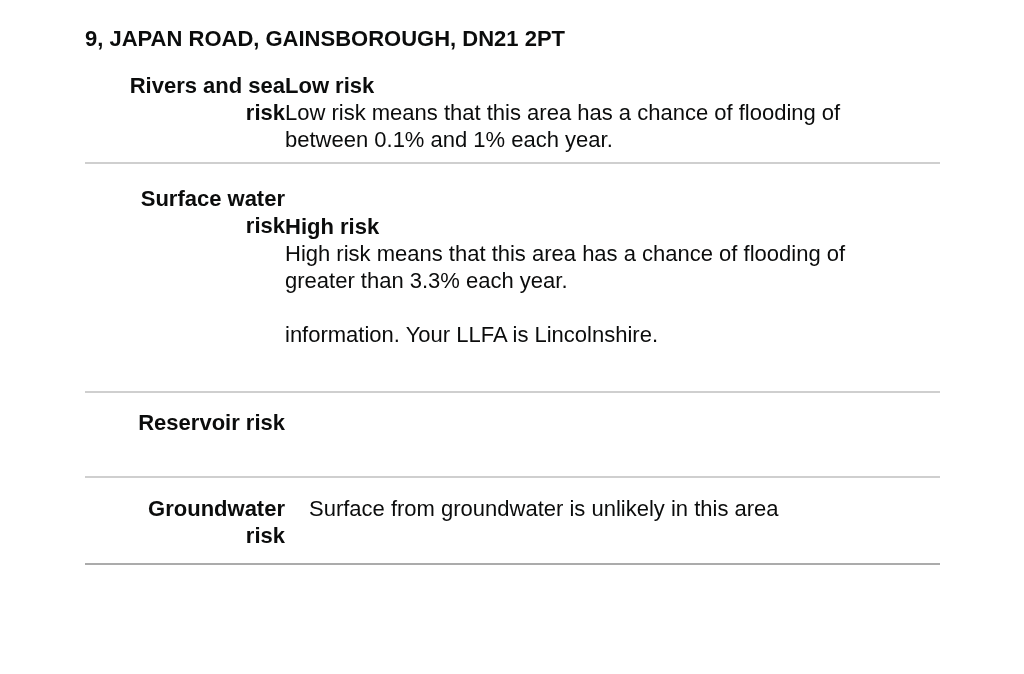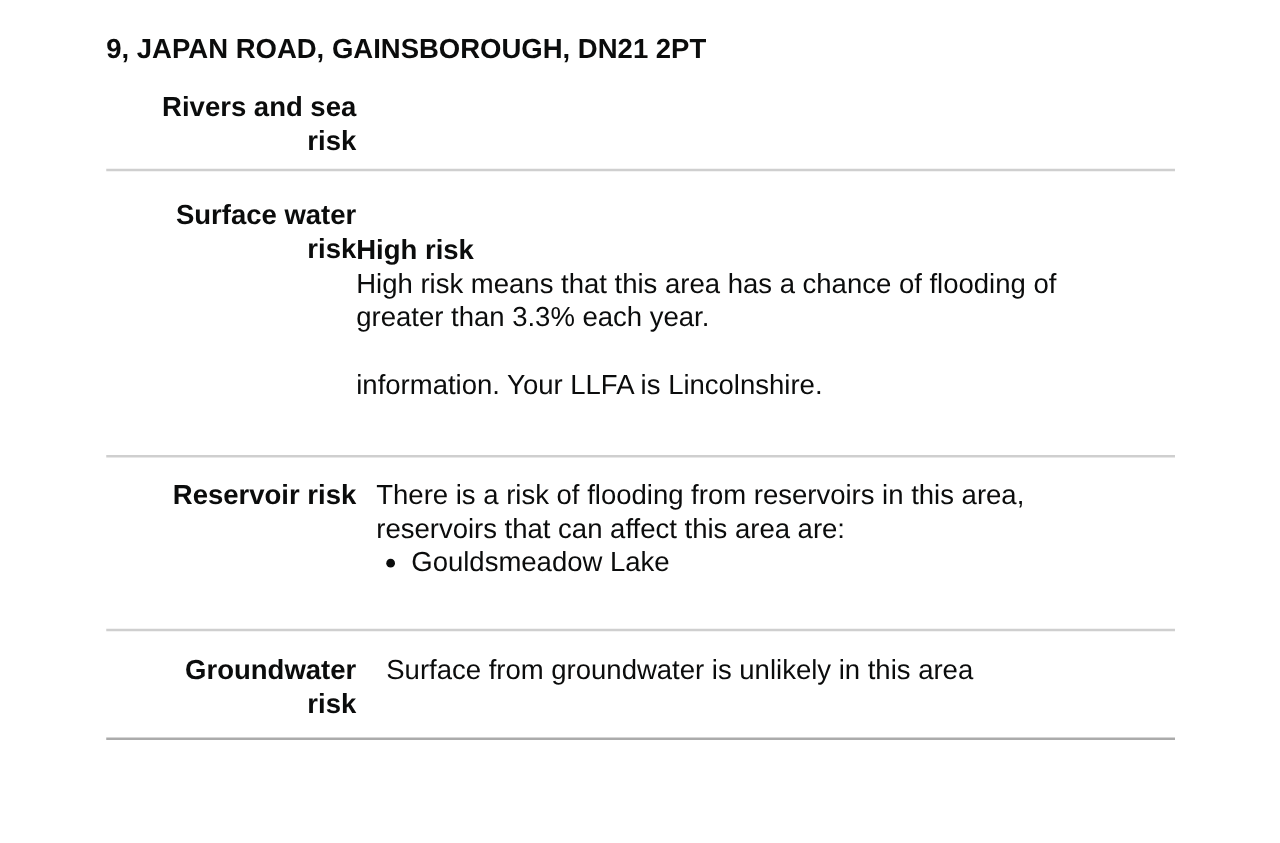--- a/index.html
+++ b/index.html
@@ -53,42 +53,40 @@
 </head>
 <body>
 
 <div class="page">
 
   <h1 class="page-title">9, JAPAN ROAD, GAINSBOROUGH, DN21 2PT</h1>
 
   <div class="risk-row row-rivers">
     <div class="row-label">Rivers and sea
 risk</div>
+    <div class="row-content">
+      <div class="risk-level">Low risk</div>
+      <div class="lines">Low risk means that this area has a chance of flooding of
+between 0.1% and 1% each year.</div>
+    </div>
   </div>
 
   <div class="risk-row row-surface">
     <div class="row-label">Surface water
 risk</div>
     <div class="row-content">
       <div class="risk-level level-offset">High risk</div>
       <div class="lines">High risk means that this area has a chance of flooding of
 greater than 3.3% each year.</div>
       <div class="llfa-paragraph"><div><span>information. Your LLFA is </span><span class="bold">Lincolnshire</span><span>.</span></div></div>
     </div>
   </div>
 
   <div class="risk-row row-reservoir">
     <div class="row-label">Reservoir risk</div>
-    <div class="row-content">
-      <div class="lines">There is a risk of flooding from reservoirs in this area,
-reservoirs that can affect this area are:</div>
-      <ul class="reservoir-list">
-        <li>Gouldsmeadow Lake</li>
-      </ul>
-    </div>
   </div>
 
   <div class="risk-row row-groundwater">
     <div class="row-label">Groundwater
 risk</div>
     <div class="row-content">
       <div>Surface from groundwater is unlikely in this area</div>
     </div>
   </div>
 

